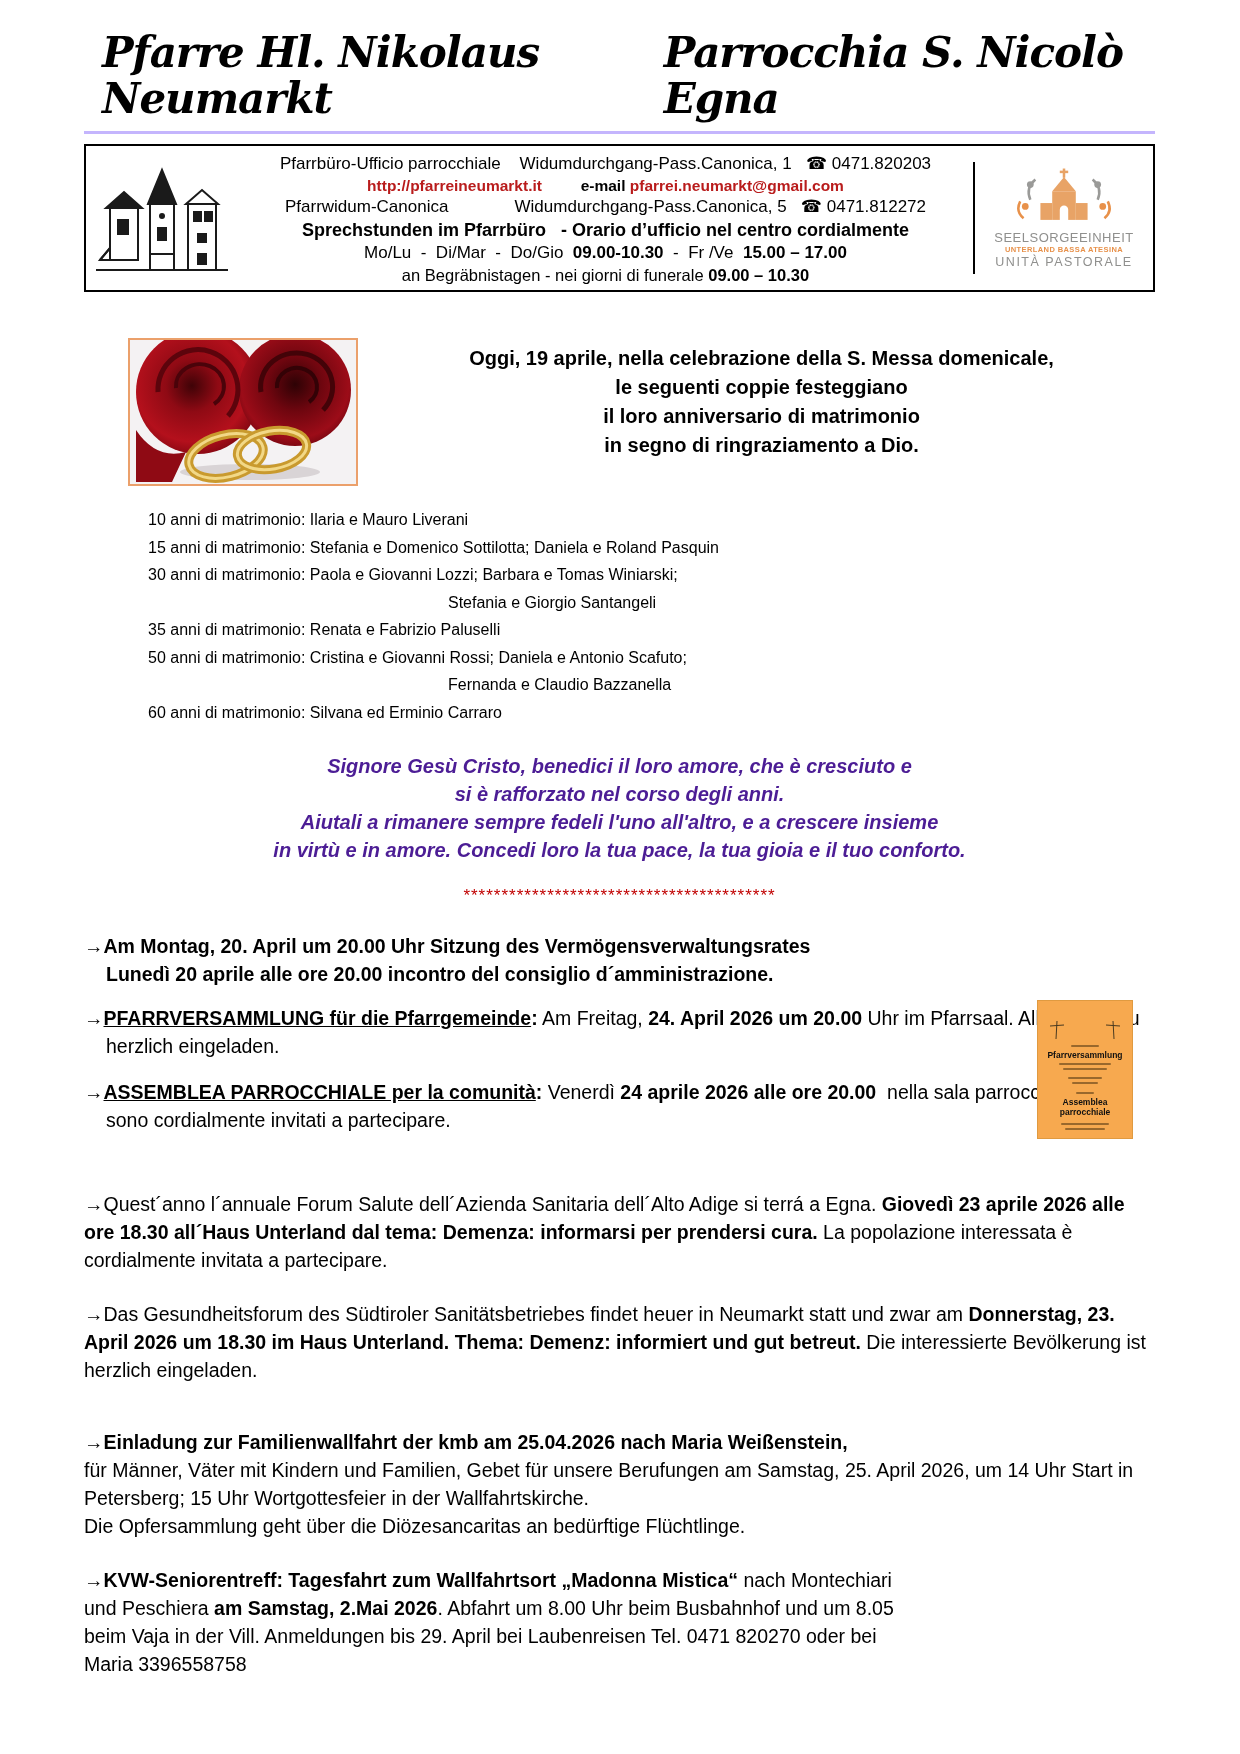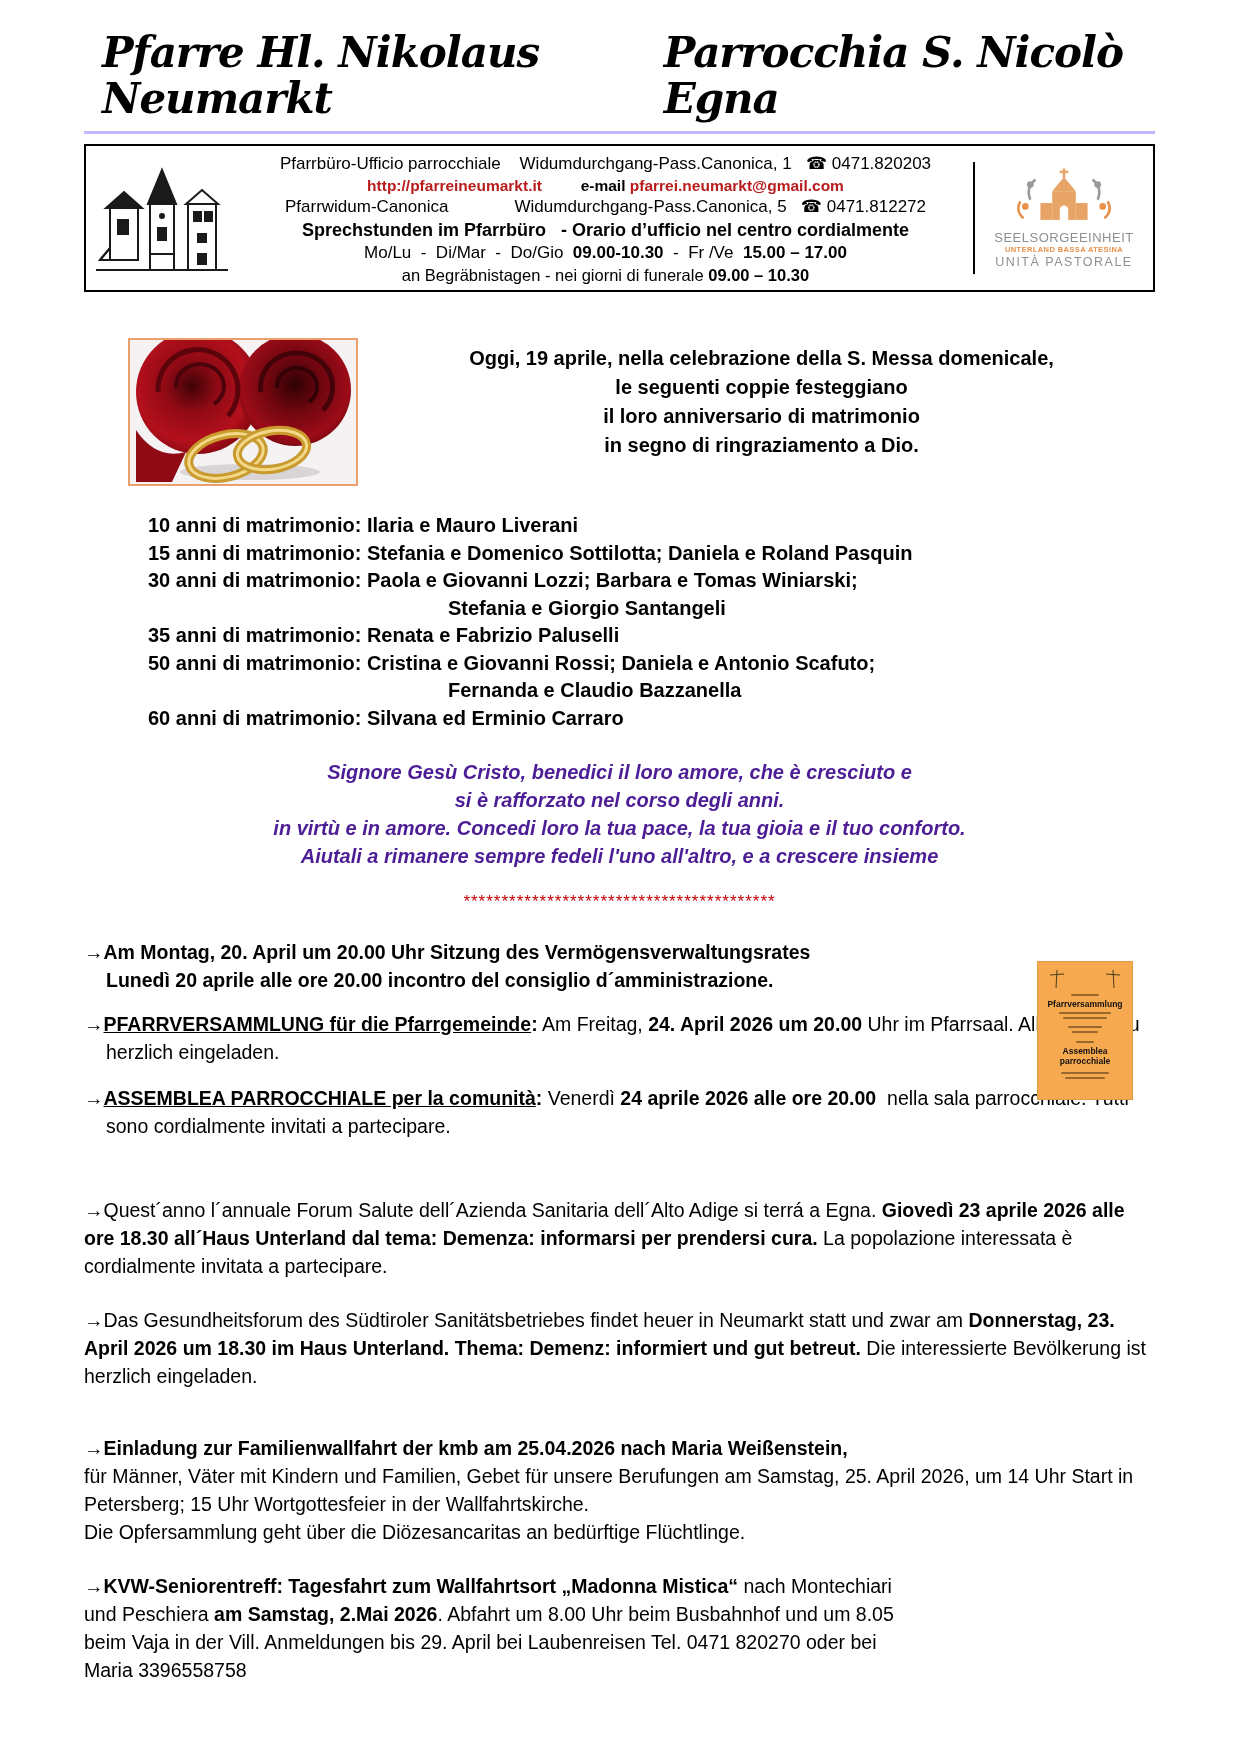--- a/index.html
+++ b/index.html
@@ -33,38 +33,38 @@
   .b { font-weight:bold; }
   .u { text-decoration:underline; }
   .blue { color:#b91c1c; }
 
   
   .intro-row { display:flex; margin-top:46px; }
   .rose-img { width:230px; height:148px; flex:none; margin-left:44px; border:2px solid #eba06b; }
   .intro-text { flex:1; text-align:center; font-weight:bold; font-size:20px; line-height:29px; padding:6px 0 0 10px; }
 
   
-  .ann-list { margin-top:26px; margin-left:64px; font-weight:bold; font-size:20px; line-height:27.5px; }
+  .ann-list { margin-top:20px; margin-left:64px; font-weight:normal; font-size:16px; line-height:27.5px; }
   .ann-row.cont { padding-left:300px; }
 
   
   .prayer { margin-top:26px; text-align:center; color:#4c1d95; font-weight:bold; font-style:italic; font-size:20px; line-height:28px; }
   .stars  { margin-top:22px; text-align:center; color:#c00000; font-size:17px; letter-spacing:1px; }
 
   
   .notice { font-size:19.5px; line-height:28px; white-space:pre-wrap; }
   .hang { padding-left:22px; text-indent:-22px; }
   .mt26 { margin-top:26px; } .mt16 { margin-top:16px; } .mt18 { margin-top:18px; }
   .mt56 { margin-top:56px; } .mt44 { margin-top:44px; }
   .arrow { font-weight:bold; }
 
   
   .flyer {
-    position:absolute; left:1037px; top:961px; width:96px; height:139px;
-    background:#f7a94f; border:1px solid #e09a40; text-align:center; padding-top:4px;
+    position:absolute; left:1037px; top:1000px; width:96px; height:139px;
+    background:#f7a94f; border:1px solid #e09a40; text-align:center; padding-top:16px;
   }
   .flyer-title { font-size:8.5px; font-weight:bold; line-height:10px; color:#111; }
   .flyer-line { height:2px; background:rgba(60,40,10,.5); margin:3px auto; border-radius:1px; }
   .flyer-crosses { display:flex; justify-content:space-between; padding:2px 10px 1px; }
 </style>
 </head>
 <body>
 
 <div class="page">
   <div class="content">
@@ -181,22 +181,22 @@
       <div class="ann-row cont">Stefania e Giorgio Santangeli</div>
       <div class="ann-row">35 anni di matrimonio: Renata e Fabrizio Paluselli</div>
       <div class="ann-row">50 anni di matrimonio: Cristina e Giovanni Rossi; Daniela e Antonio Scafuto;</div>
       <div class="ann-row cont">Fernanda e Claudio Bazzanella</div>
       <div class="ann-row">60 anni di matrimonio: Silvana ed Erminio Carraro</div>
     </div>
 
     <div class="prayer">
       <div>Signore Gesù Cristo, benedici il loro amore, che è cresciuto e</div>
       <div>si è rafforzato nel corso degli anni.</div>
+      <div>Aiutali a rimanere sempre fedeli l'uno all'altro, e a crescere insieme</div>
       <div>in virtù e in amore. Concedi loro la tua pace, la tua gioia e il tuo conforto.</div>
-      <div>Aiutali a rimanere sempre fedeli l'uno all'altro, e a crescere insieme</div>
     </div>
 
     <div class="stars">*****************************************</div>
 
     <div class="notice hang mt26"><span class="arrow">→</span><span><span class="b">Am Montag, 20. April um 20.00 Uhr Sitzung des Vermögensverwaltungsrates
 </span><span class="b">Lunedì 20 aprile alle ore 20.00 incontro del consiglio d´amministrazione.</span></span></div>
 
     <div class="notice hang mt16"><span class="arrow">→</span><span><span class="b u">PFARRVERSAMMLUNG für die Pfarrgemeinde</span><span class="b">:</span><span> Am Freitag, </span><span class="b">24. April 2026 um 20.00</span><span> Uhr im Pfarrsaal. Alle sind dazu herzlich eingeladen.</span></span></div>
 
     <div class="notice hang mt18"><span class="arrow">→</span><span><span class="b u">ASSEMBLEA PARROCCHIALE per la comunità</span><span class="b">:</span><span> Venerdì </span><span class="b">24 aprile 2026 alle ore 20.00</span><span>  nella sala parrocchiale. Tutti sono cordialmente invitati a partecipare.</span></span></div>

